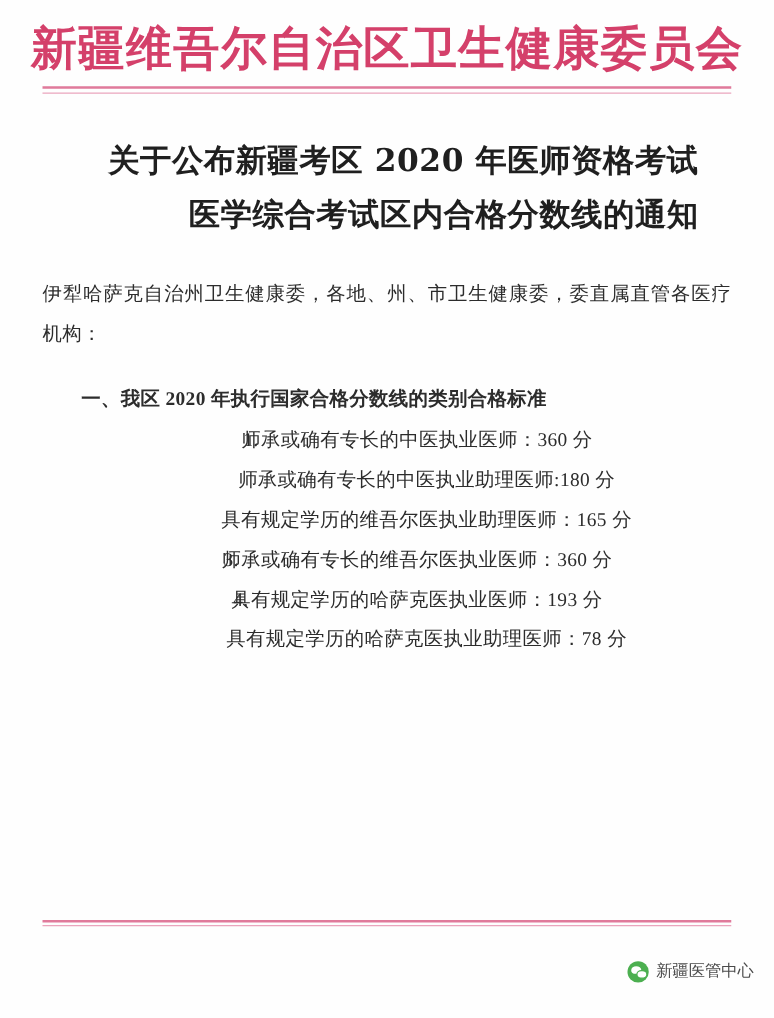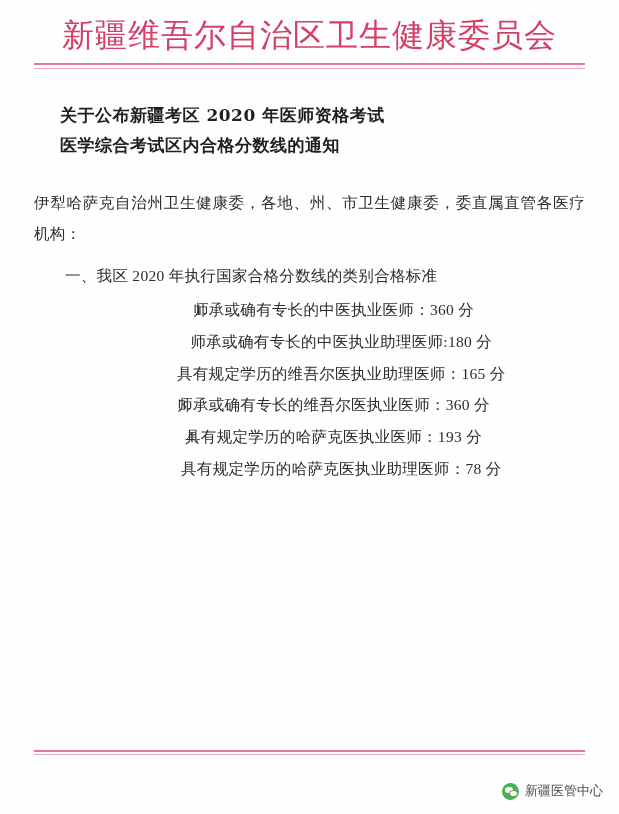--- a/index.html
+++ b/index.html
@@ -24,44 +24,44 @@
     background: #fefefe;
   }
   
   .masthead {
     text-align: center;
     padding-top: 18px;
     padding-bottom: 6px;
   }
   .masthead-title {
     font-family: "DejaVu Serif", "Liberation Serif", serif;
-    font-weight: normal;
-    font-size: 32px;
+    font-weight: bold;
+    font-size: 37px;
     letter-spacing: 1px;
     color: #d4406a;
     line-height: 1.1;
     white-space: nowrap;
   }
   .masthead-rule {
     margin: 10px 34px 0 34px;
     height: 2px;
     background: #e07a9b;
   }
   .masthead-rule.thin {
     margin-top: 3px;
     height: 1px;
     background: #eaa5bd;
   }
   
   .doc-title {
     margin: 26px 60px 0 60px;
-    text-align: left;
+    text-align: right;
     font-family: "DejaVu Serif", "Liberation Serif", serif;
     font-weight: bold;
-    font-size: 17px;
+    font-size: 25px;
     line-height: 1.75;
     color: #1f1f1f;
   }
   .doc-title .line {
     display: block;
     letter-spacing: 0.5px;
   }
   
   .body-area {
     margin: 26px 34px 0 34px;
@@ -71,23 +71,23 @@
     letter-spacing: 0.3px;
   }
   .para {
     margin: 16px 0 2px 0;
     text-align: justify;
   }
   .para.indent {
     text-indent: 2em;
   }
   .section-heading {
-    margin: 10px 0 2px 0;
+    margin: 20px 0 2px 0;
     text-indent: 2em;
-    font-weight: normal;
+    font-weight: bold;
     font-size: 15.5px;
     letter-spacing: 0.3px;
   }
   .list {
     margin: 2px 0 0 0;
     padding: 0;
     list-style: none;
     text-align: center;
   }
   .list-item {
@@ -106,21 +106,21 @@
   .list-item .li-sub {
     display: block;
     padding-left: 4.1em;
     white-space: nowrap;
   }
   
   .footer {
     position: absolute;
     left: 0;
     right: 0;
-    bottom: 2px;
+    bottom: 16px;
     height: 62px;
   }
   .footer-rule {
     position: absolute;
     left: 34px;
     right: 34px;
     top: 0;
     height: 2px;
     background: #e07a9b;
   }

